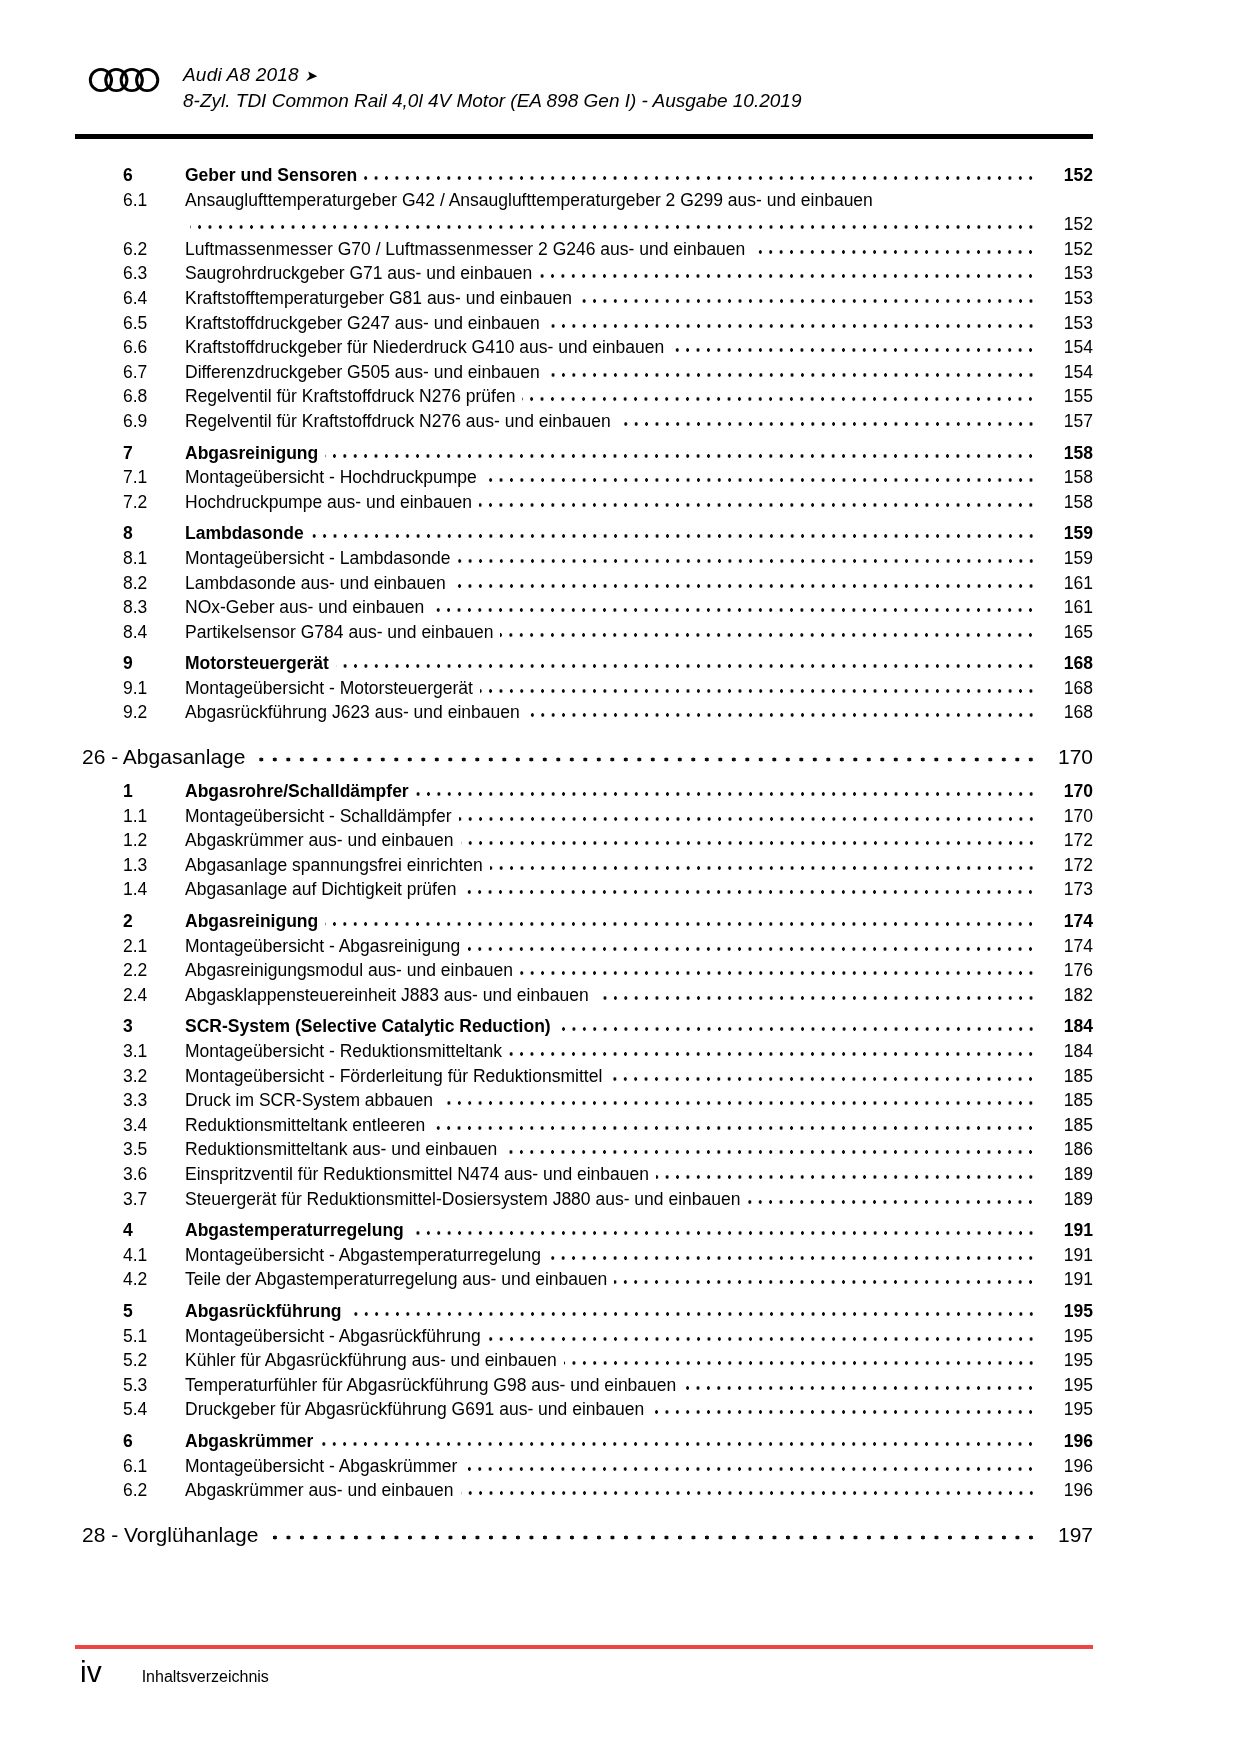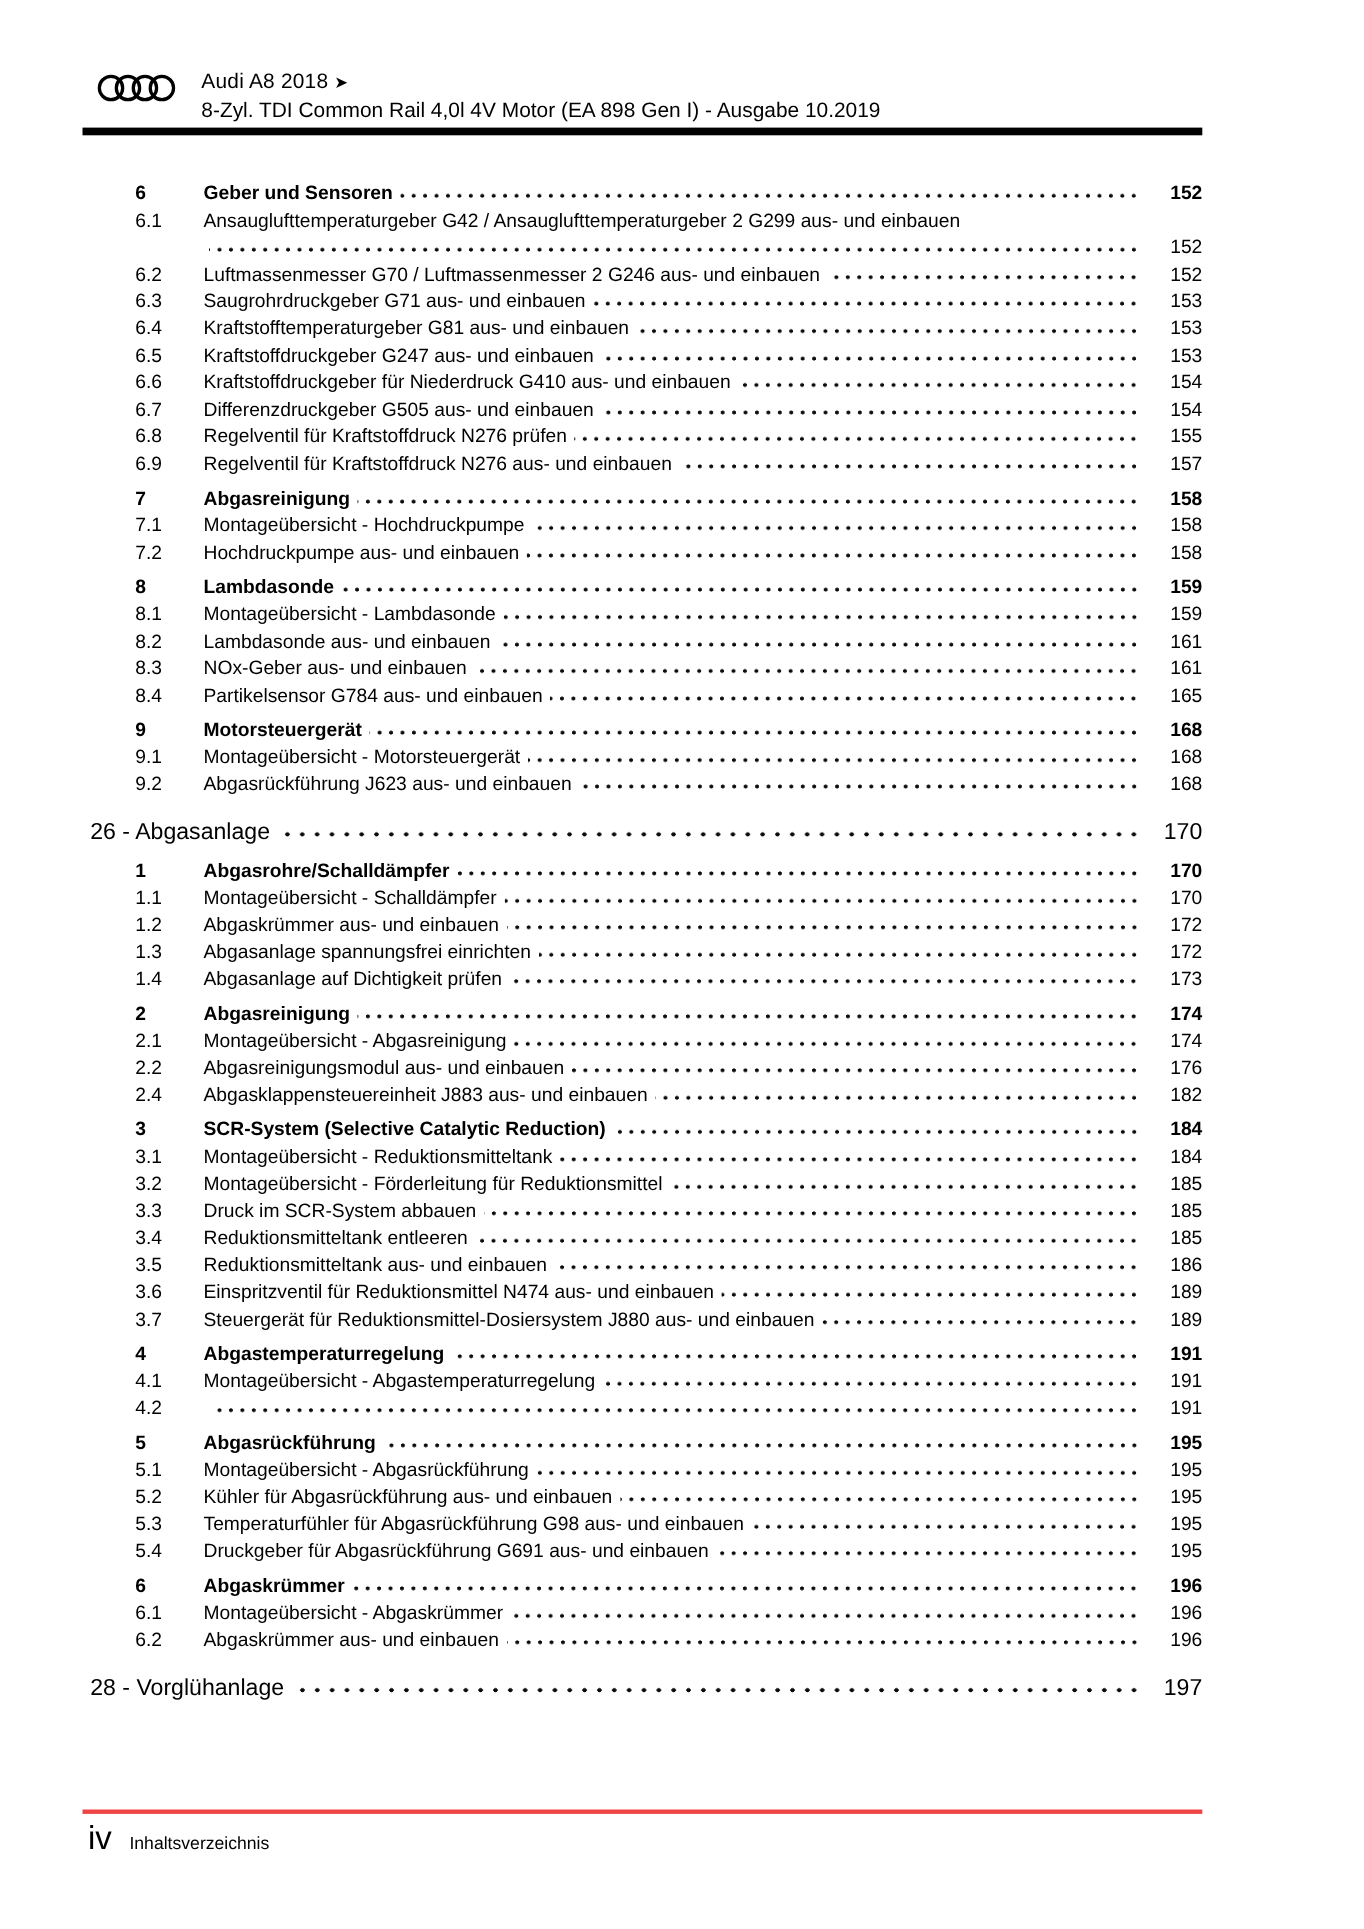--- a/index.html
+++ b/index.html
@@ -7,22 +7,23 @@
     width:1240px; height:1754px;
     background:#ffffff; color:#000000;
     font-family:"Liberation Sans", sans-serif;
     position:relative; overflow:hidden;
   }
   .page { position:absolute; inset:0; }
 
   
   .header {
     position:absolute; left:75px; top:62px; width:1018px;
-    border-bottom:7px solid #000000;
-    padding-bottom:3px;
+    border-bottom:5px solid #000000;
+    padding-bottom:21px;
+    font-style:italic;
   }
   .header-inner { display:flex; align-items:flex-start; }
   .logo-wrap { width:72px; margin-left:13px; margin-right:23px; padding-top:4px; flex:none; }
   .logo-wrap svg { display:block; }
   .header-text { font-size:19px; line-height:25px; white-space:nowrap; }
   .brand-line { letter-spacing:0.2px; }
   .brand-arrow { font-size:15px; }
 
   
   .toc { position:absolute; left:75px; top:156px; width:1018px; }
@@ -67,21 +68,21 @@
   .row.cont .leader { margin-left:5px; }
 
   
   .footer {
     position:absolute; left:75px; top:1645px; width:1018px;
     border-top:4px solid #ef4444;
     padding-top:7px;
   }
   .footer-inner { display:flex; align-items:baseline; padding-left:5px; }
   .footer .roman { font-size:30px; line-height:32px; }
-  .footer .label { font-size:16px; margin-left:16px; }
+  .footer .label { font-size:16px; margin-left:40px; }
 </style>
 </head>
 <body>
 
 <div class="page">
 
   <div class="header">
     <div class="header-inner">
       <div class="logo-wrap">
         <svg width="72" height="28" viewBox="0 0 78 28" fill="none" xmlns="http://www.w3.org/2000/svg">
@@ -342,20 +343,21 @@
         <span class="pg">191</span>
       </div>
       <div class="row sub">
         <span class="num">4.1</span>
         <span class="title">Montageübersicht - Abgastemperaturregelung</span>
         <span class="leader"></span>
         <span class="pg">191</span>
       </div>
       <div class="row sub">
         <span class="num">4.2</span>
+        <span class="title">Teile der Abgastemperaturregelung aus- und einbauen</span>
         <span class="leader"></span>
         <span class="pg">191</span>
       </div>
       <div class="row section">
         <span class="num">5</span>
         <span class="title">Abgasrückführung</span>
         <span class="leader"></span>
         <span class="pg">195</span>
       </div>
       <div class="row sub">

